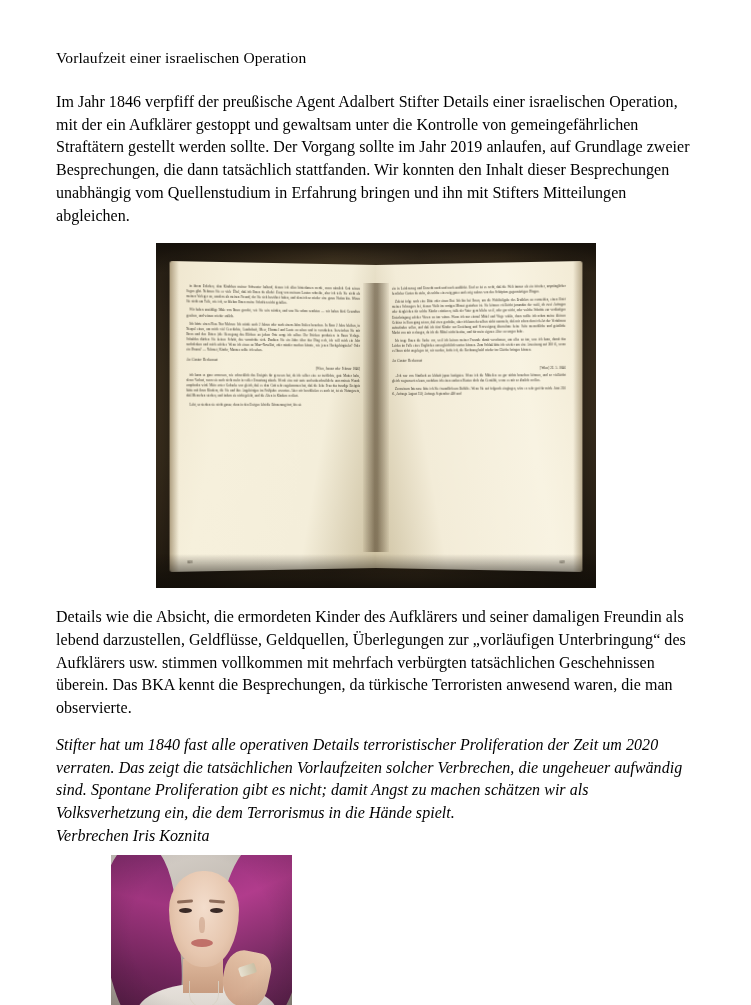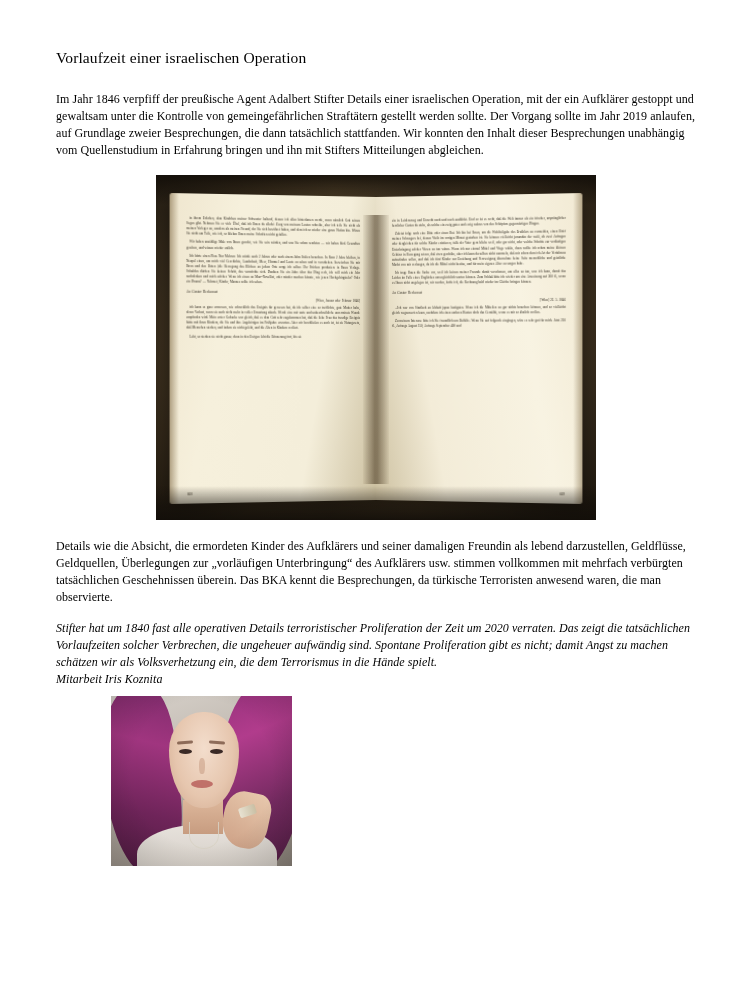--- a/index.html
+++ b/index.html
@@ -22,21 +22,21 @@
     padding: 48px 56px 0 56px;
   }
   .doc-title {
     font-size: 15.5px;
     line-height: 1.35;
     margin: 0 0 22px 0;
     font-weight: normal;
     letter-spacing: 0.1px;
   }
   .para {
-    font-size: 12px;
+    font-size: 16px;
     line-height: 1.42;
     margin: 0 0 14px 0;
     text-align: left;
     letter-spacing: 0.05px;
   }
   .para.tight {
     margin-bottom: 0;
     font-style: italic;
   }
   
@@ -304,21 +304,21 @@
         <div class="folio right">669</div>
       </div>
 
       <div class="gutter"></div>
     </div>
     <div class="book-shadow-bottom"></div>
   </div>
 
   <p class="para">Details wie die Absicht, die ermordeten Kinder des Aufklärers und seiner damaligen Freundin als lebend darzustellen, Geldflüsse, Geldquellen, Überlegungen zur „vorläufigen Unterbringung“ des Aufklärers usw. stimmen vollkommen mit mehrfach verbürgten tatsächlichen Geschehnissen überein. Das BKA kennt die Besprechungen, da türkische Terroristen anwesend waren, die man observierte.</p>
   <p class="para tight">Stifter hat um 1840 fast alle operativen Details terroristischer Proliferation der Zeit um 2020 verraten. Das zeigt die tatsächlichen Vorlaufzeiten solcher Verbrechen, die ungeheuer aufwändig sind. Spontane Proliferation gibt es nicht; damit Angst zu machen schätzen wir als Volksverhetzung ein, die dem Terrorismus in die Hände spielt.</p>
-  <p class="para tight">Mitarbeit Iris Koznita</p>
+  <p class="para tight">Verbrechen Iris Koznita</p>
 
   <div class="portrait-figure">
     <div class="pf-bg"></div>
     <div class="pf-hair-l"></div>
     <div class="pf-hair-r"></div>
     <div class="pf-shoulder"></div>
     <div class="pf-neck"></div>
     <div class="pf-face"></div>
     <div class="pf-brow-l"></div>
     <div class="pf-brow-r"></div>

